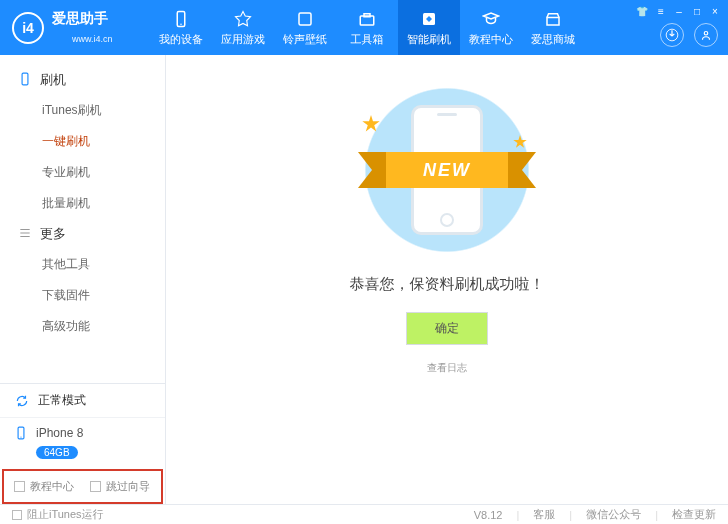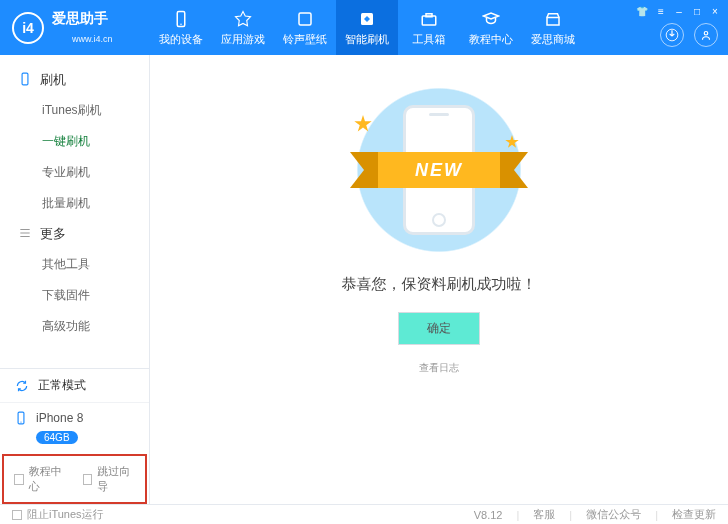--- a/index.html
+++ b/index.html
@@ -21,26 +21,26 @@
 
 .win-controls { position: absolute; top: 4px; right: 6px; display: flex; gap: 4px; }
 .win-controls span { width: 14px; height: 14px; display: flex; align-items: center; justify-content: center; color: #fff; font-size: 10px; cursor: pointer; }
 
 .header-right { position: absolute; right: 10px; bottom: 8px; display: flex; gap: 10px; }
 .header-right .cbtn { width: 24px; height: 24px; border: 1px solid rgba(255,255,255,0.6); border-radius: 50%; display: flex; align-items: center; justify-content: center; cursor: pointer; }
 .header-right .cbtn svg { width: 14px; height: 14px; stroke: #fff; fill: none; }
 
 
 .main { display: flex; height: 449px; }
-.sidebar { width: 150px; border-right: 1px solid #e5e9ef; display: flex; flex-direction: column; }
+.sidebar { width: 166px; border-right: 1px solid #e5e9ef; display: flex; flex-direction: column; }
 .side-scroll { flex: 1; padding-top: 10px; }
 .side-group { padding: 6px 18px; display: flex; align-items: center; gap: 8px; color: #333; font-size: 13px; }
 .side-group .gicon svg { width: 14px; height: 14px; fill: #1e8cff; }
 .side-sub { padding: 7px 0 7px 42px; font-size: 12px; color: #666; cursor: pointer; }
-.side-sub.active { color: #15803d; }
+.side-sub.active { color: #c2410c; }
 
 .side-bottom { border-top: 1px solid #e5e9ef; }
 .mode-row { display: flex; align-items: center; padding: 8px 14px; gap: 8px; border-bottom: 1px solid #f0f2f5; }
 .mode-row .micon { width: 16px; height: 16px; display: flex; align-items: center; justify-content: center; }
 .mode-row .micon svg { width: 14px; height: 14px; fill: #1e8cff; }
 .device-row { padding: 8px 14px; }
 .device-name { display: flex; align-items: center; gap: 8px; font-size: 12px; color: #555; }
 .device-name svg { width: 14px; height: 14px; fill: #1e8cff; }
 .storage-badge { display: inline-block; margin-top: 6px; margin-left: 22px; background: #1e8cff; color: #fff; font-size: 10px; padding: 1px 8px; border-radius: 8px; }
 
@@ -56,21 +56,21 @@
 .phone::after { content: ""; position: absolute; bottom: 5px; left: 50%; transform: translateX(-50%); width: 10px; height: 10px; border: 2px solid #dfe7ee; border-radius: 50%; }
 .ribbon { position: absolute; width: 150px; height: 36px; background: #ffb81f; z-index: 3; display: flex; align-items: center; justify-content: center; color: #fff; font-weight: bold; font-size: 18px; letter-spacing: 2px; font-style: italic; }
 .ribbon::before, .ribbon::after { content: ""; position: absolute; top: 0; width: 14px; border-top: 18px solid #d99100; border-bottom: 18px solid #d99100; }
 .ribbon::before { left: -14px; border-left: 14px solid transparent; }
 .ribbon::after { right: -14px; border-right: 14px solid transparent; }
 .star { position: absolute; background: #ffb81f; clip-path: polygon(50% 0%, 61% 35%, 98% 35%, 68% 57%, 79% 91%, 50% 70%, 21% 91%, 32% 57%, 2% 35%, 39% 35%); }
 .star.s1 { width: 18px; height: 18px; top: 30px; left: 35px; }
 .star.s2 { width: 14px; height: 14px; top: 50px; right: 40px; }
 
 .msg { font-size: 15px; color: #444; margin-bottom: 18px; }
-.confirm-btn { padding: 7px 28px; border: 1px solid #d6dbe1; background: #5eead4; font-size: 12px; color: #555; cursor: pointer; margin-bottom: 16px; }
+.confirm-btn { padding: 7px 28px; border: 1px solid #d6dbe1; background: #bef264; font-size: 12px; color: #555; cursor: pointer; margin-bottom: 16px; }
 .log-link { font-size: 10px; color: #999; cursor: pointer; }
 
 
 .footer { height: 20px; border-top: 1px solid #e5e9ef; display: flex; align-items: center; font-size: 11px; color: #999; padding: 0 12px; justify-content: space-between; }
 .footer-left { display: flex; align-items: center; gap: 6px; }
 .footer-left .box { width: 10px; height: 10px; border: 1px solid #bbb; }
 .footer-right { display: flex; align-items: center; gap: 14px; }
 .footer-right .sep { color: #ddd; }
 </style>
 </head>
@@ -103,37 +103,37 @@
       <span>应用游戏</span>
     </div>
     <div class="nav-item">
       <span class="icon">
           <svg viewBox="0 0 24 24">
             <rect x="4" y="4" width="16" height="16" rx="2" fill="none" stroke="#fff" stroke-width="2"></rect>
           </svg>
         </span>
       <span>铃声壁纸</span>
     </div>
+    <div class="nav-item">
+      <span class="icon">
+          <svg viewBox="0 0 24 24">
+            <rect x="3" y="8" width="18" height="12" rx="1" fill="none" stroke="#fff" stroke-width="2"></rect>
+            <rect x="8" y="5" width="8" height="4" fill="none" stroke="#fff" stroke-width="2"></rect>
+          </svg>
+        </span>
+      <span>工具箱</span>
+    </div>
     <div class="nav-item active">
       <span class="icon">
           <svg viewBox="0 0 24 24">
             <rect x="4" y="4" width="16" height="16" rx="2" fill="#fff"></rect>
             <path d="M8 12l4 4 4-4-4-4z" fill="#1e8cff"></path>
           </svg>
         </span>
       <span>智能刷机</span>
-    </div>
-    <div class="nav-item">
-      <span class="icon">
-          <svg viewBox="0 0 24 24">
-            <rect x="3" y="8" width="18" height="12" rx="1" fill="none" stroke="#fff" stroke-width="2"></rect>
-            <rect x="8" y="5" width="8" height="4" fill="none" stroke="#fff" stroke-width="2"></rect>
-          </svg>
-        </span>
-      <span>工具箱</span>
     </div>
     <div class="nav-item">
       <span class="icon">
           <svg viewBox="0 0 24 24">
             <path d="M2 8l10-4 10 4-10 4z" fill="none" stroke="#fff" stroke-width="2"></path>
             <path d="M6 10v4c0 2 3 4 6 4s6-2 6-4v-4" fill="none" stroke="#fff" stroke-width="2"></path>
           </svg>
         </span>
       <span>教程中心</span>
     </div>

